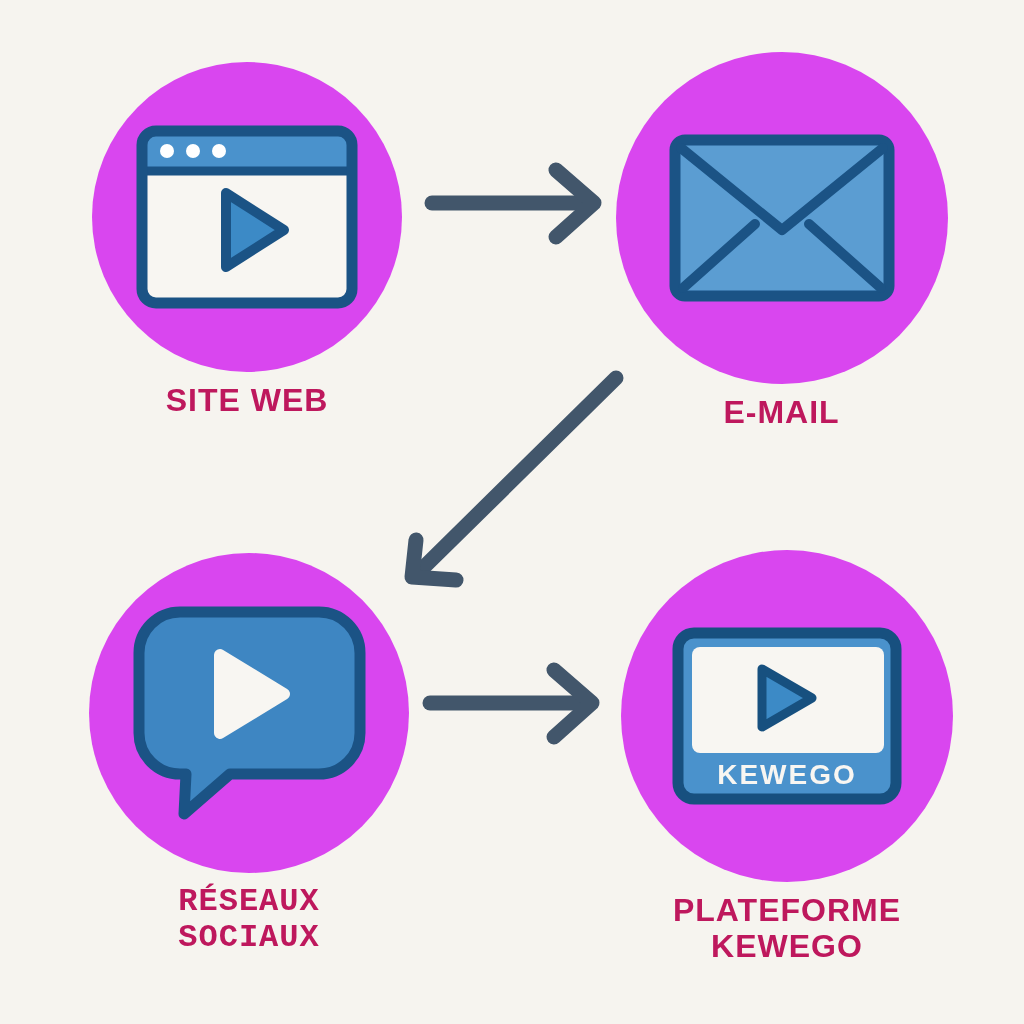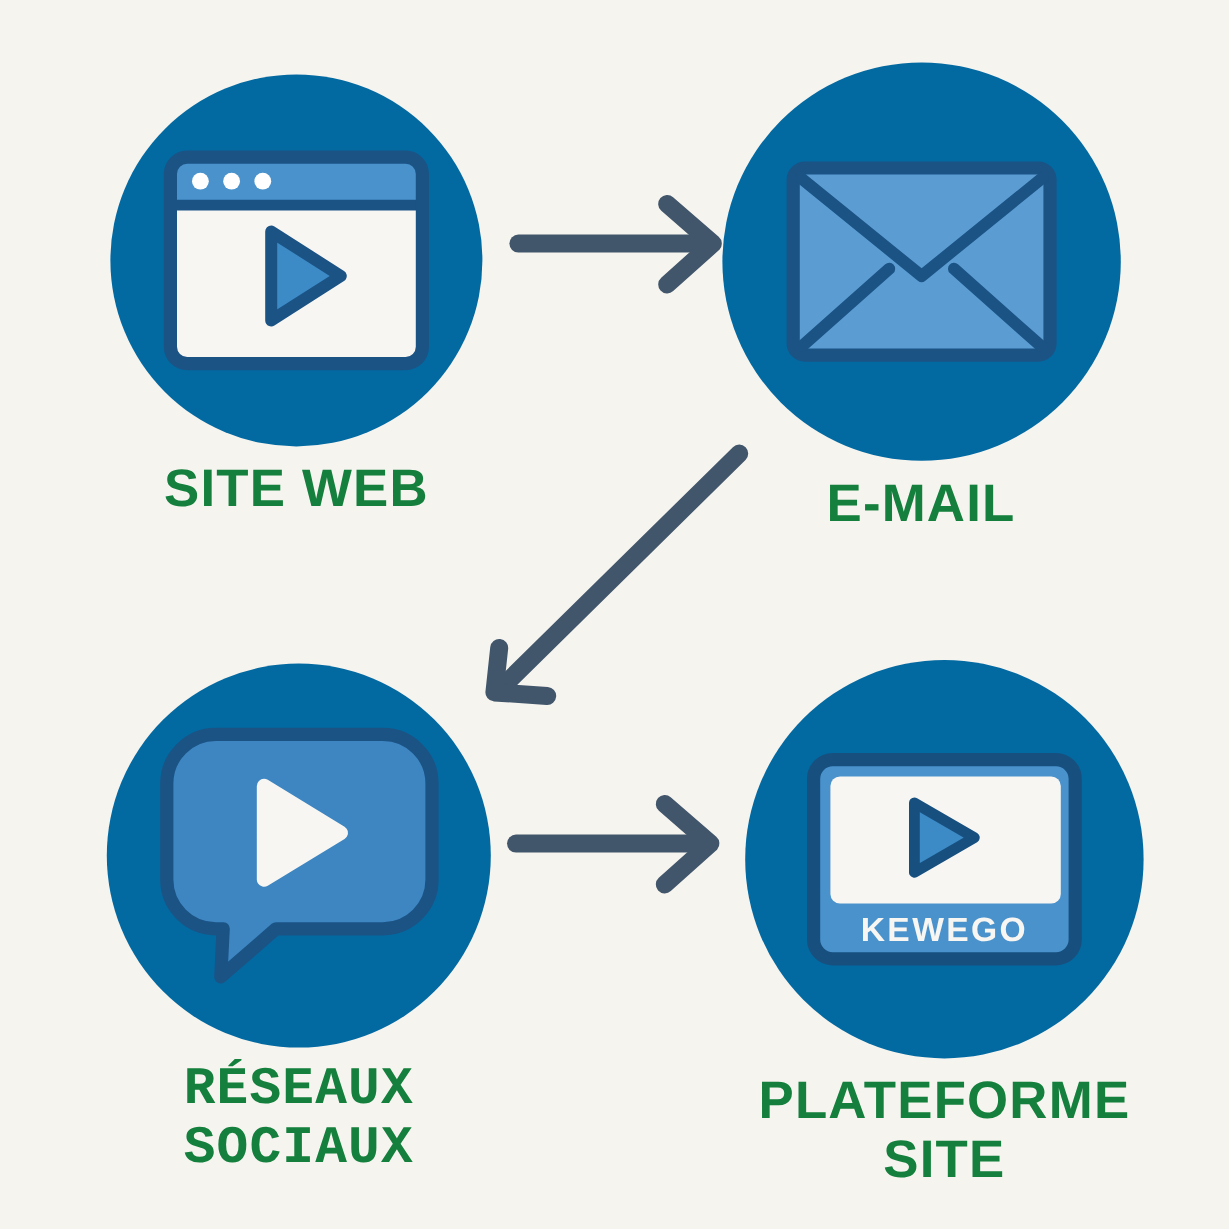--- a/index.html
+++ b/index.html
@@ -19,37 +19,37 @@
     inset: 0;
   }
   .node {
     position: absolute;
     display: flex;
     flex-direction: column;
     align-items: center;
   }
   .circle {
     border-radius: 50%;
-    background: #0369a1;
+    background: #d946ef;
     display: flex;
     align-items: center;
     justify-content: center;
   }
   .node-label {
     margin-top: 11px;
     font-weight: bold;
-    color: #15803d;
-    font-size: 44px;
+    color: #be185d;
+    font-size: 32px;
     letter-spacing: 1px;
     line-height: 1.12;
     text-align: center;
   }
   #node-site-web        { left: 82px;  top: 62px;  width: 330px; }
   #node-site-web .circle        { width: 310px; height: 310px; }
-  #node-email           { left: 595px; top: 52px;  width: 345px; }
+  #node-email           { left: 609px; top: 52px;  width: 345px; }
   #node-email .circle           { width: 332px; height: 332px; }
   #node-reseaux-sociaux { left: 84px;  top: 553px; width: 330px; font-family: Liberation Mono, monospace; }
   #node-reseaux-sociaux .circle { width: 320px; height: 320px; }
   #node-reseaux-sociaux .node-label { max-width: 300px; }
   #node-plateforme-video{ left: 612px; top: 550px; width: 350px; }
   #node-plateforme-video .circle{ width: 332px; height: 332px; }
   #node-plateforme-video .node-label { max-width: 330px; }
   .arrows {
     position: absolute;
     inset: 0;
@@ -108,21 +108,21 @@
 
   <div class="node" id="node-plateforme-video">
     <div class="circle">
       <svg width="230" height="178" viewBox="0 0 230 178">
         <rect x="6" y="6" width="218" height="166" rx="16" fill="#4a92cc" stroke="#17507f" stroke-width="11"></rect>
         <rect x="20" y="20" width="192" height="106" rx="8" fill="#f8f6f2"></rect>
         <path d="M90,42 L140,71 L90,100 Z" fill="#3c8ac6" stroke="#17507f" stroke-width="9" stroke-linejoin="round"></path>
         <text x="115" y="157" text-anchor="middle" class="kewego-text">KEWEGO</text>
       </svg>
     </div>
-    <div class="node-label">PLATEFORME SITE</div>
+    <div class="node-label">PLATEFORME KEWEGO</div>
   </div>
 
   <svg class="arrows" width="1024" height="1024" viewBox="0 0 1024 1024">
     <g stroke="#42566b" stroke-width="15" stroke-linecap="round" stroke-linejoin="round" fill="none">
       <line x1="432" y1="203" x2="580" y2="203"></line>
       <polyline points="556,170 594,203 556,237"></polyline>
     </g>
     <g stroke="#42566b" stroke-width="15" stroke-linecap="round" stroke-linejoin="round" fill="none">
       <line x1="616" y1="378" x2="421" y2="570"></line>
       <polyline points="416,540 412,577 456,580"></polyline>

